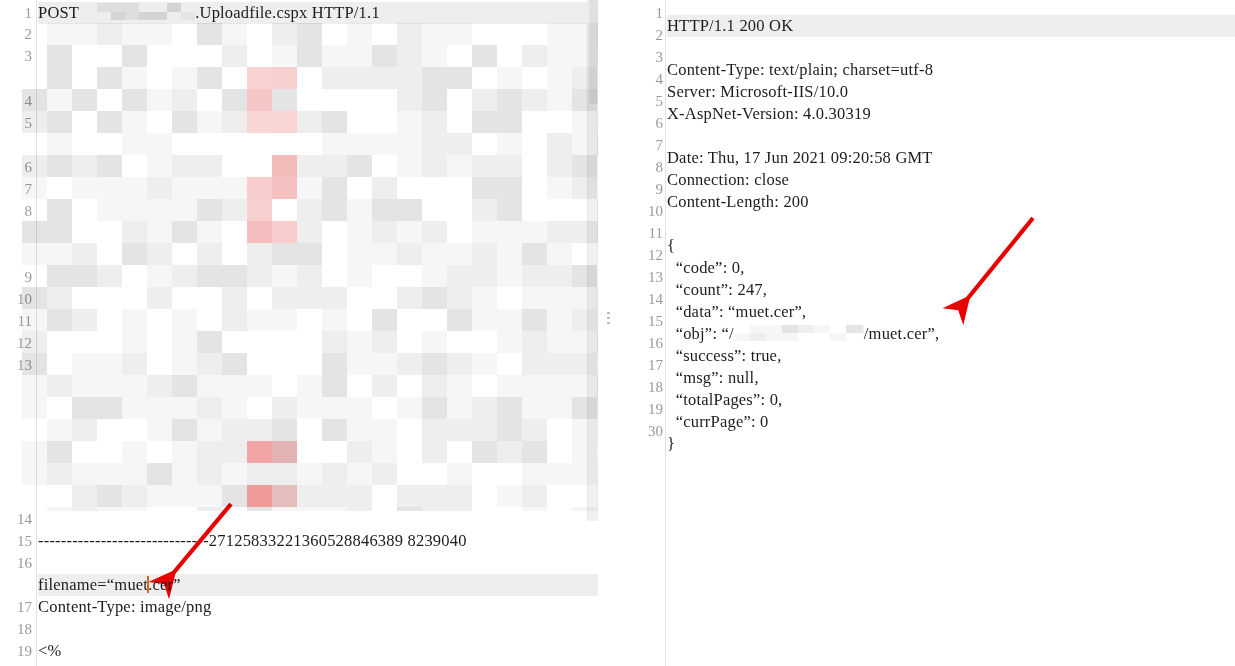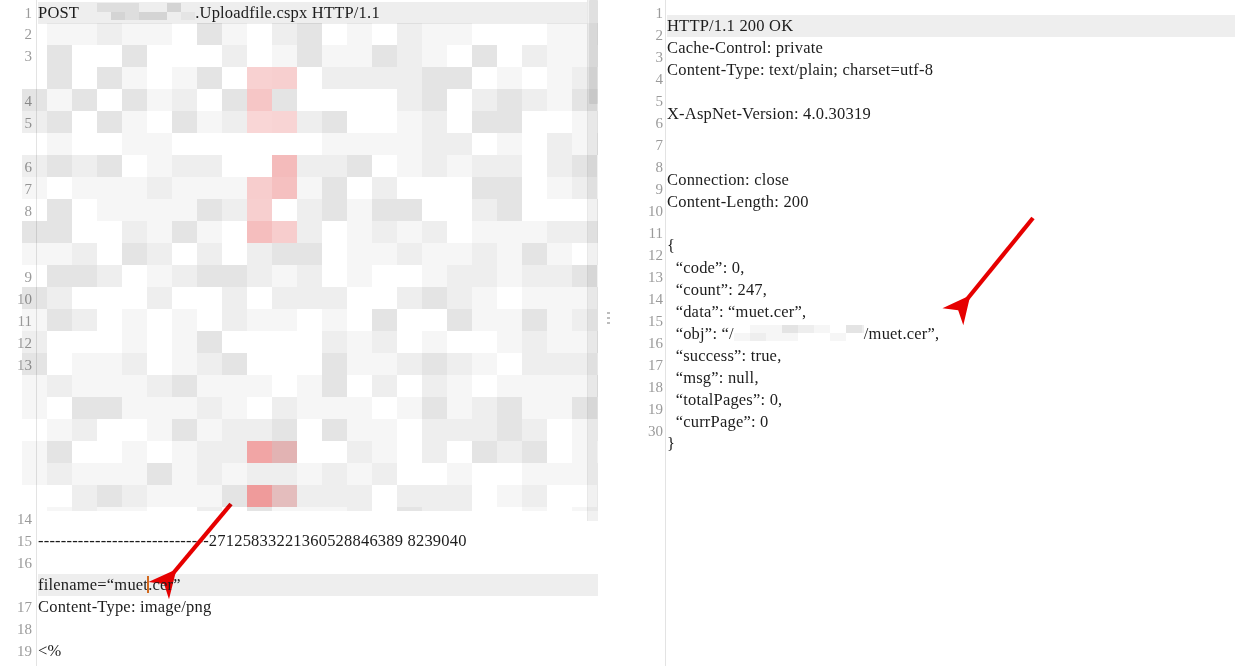--- a/index.html
+++ b/index.html
@@ -634,23 +634,24 @@
       <div class="lineno" style="top:358px;right:2px;width:26px">17</div>
       <div class="lineno" style="top:380px;right:2px;width:26px">18</div>
       <div class="lineno" style="top:402px;right:2px;width:26px">19</div>
       <div class="lineno" style="top:424px;right:2px;width:26px">30</div>
     </div>
 
     <div class="codearea">
       <div class="hl-wide" style="top:2px;width:582px"></div>
 
       <div class="crow" style="top:2px;z-index:2">HTTP/1.1 200 OK</div>
-      <div class="crow" style="top:24px">Cache-Control: private</div>
       <div class="crow" style="top:46px">Content-Type: text/plain; charset=utf-8</div>
+      <div class="crow" style="top:68px">Server: Microsoft-IIS/10.0</div>
       <div class="crow" style="top:90px">X-AspNet-Version: 4.0.30319</div>
+      <div class="crow" style="top:134px">Date: Thu, 17 Jun 2021 09:20:58 GMT</div>
       <div class="crow" style="top:156px">Connection: close</div>
       <div class="crow" style="top:178px">Content-Length: 200</div>
       <div class="crow" style="top:200px"></div>
       <div class="crow" style="top:222px">{</div>
       <div class="crow" style="top:244px">  “code”: 0,</div>
       <div class="crow" style="top:266px">  “count”: 247,</div>
       <div class="crow" style="top:288px">  “data”: “muet.cer”,</div>
 
       <div class="crow" style="top:310px"><span>  “obj”: “/</span><span class="redact-inline" id="redact-obj" style="width: 130px; height: 16px;"><i style="left:16px;top:0px;width:16px;height:8px;background:rgba(0,0,0,0.035)"></i><i style="left:32px;top:0px;width:16px;height:8px;background:rgba(0,0,0,0.035)"></i><i style="left:48px;top:0px;width:16px;height:8px;background:rgba(0,0,0,0.105)"></i><i style="left:64px;top:0px;width:16px;height:8px;background:rgba(0,0,0,0.065)"></i><i style="left:80px;top:0px;width:16px;height:8px;background:rgba(0,0,0,0.035)"></i><i style="left:112px;top:0px;width:16px;height:8px;background:rgba(0,0,0,0.105)"></i><i style="left:128px;top:0px;width:16px;height:8px;background:rgba(0,0,0,0.065)"></i><i style="left:0px;top:8px;width:16px;height:8px;background:rgba(0,0,0,0.035)"></i><i style="left:16px;top:8px;width:16px;height:8px;background:rgba(0,0,0,0.065)"></i><i style="left:32px;top:8px;width:16px;height:8px;background:rgba(0,0,0,0.035)"></i><i style="left:48px;top:8px;width:16px;height:8px;background:rgba(0,0,0,0.035)"></i><i style="left:96px;top:8px;width:16px;height:8px;background:rgba(0,0,0,0.035)"></i></span><span>/muet.cer”,</span></div>
 

